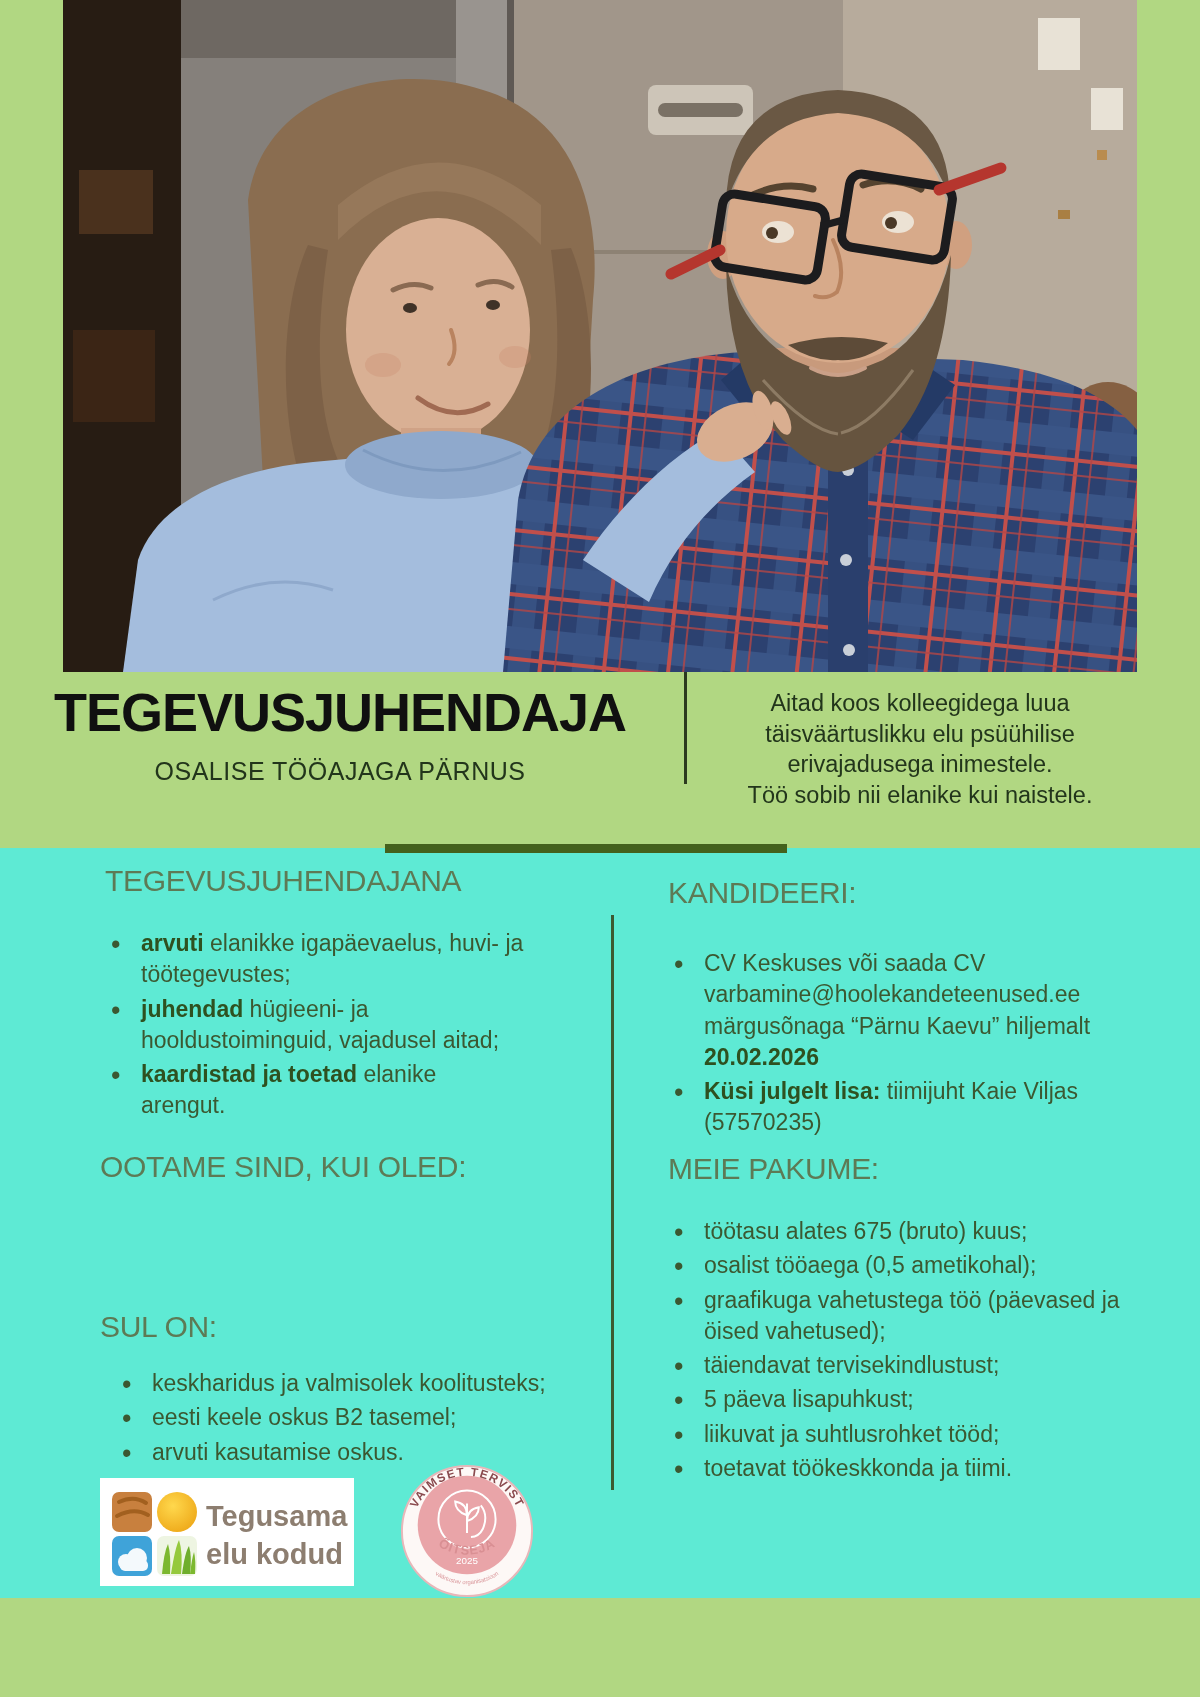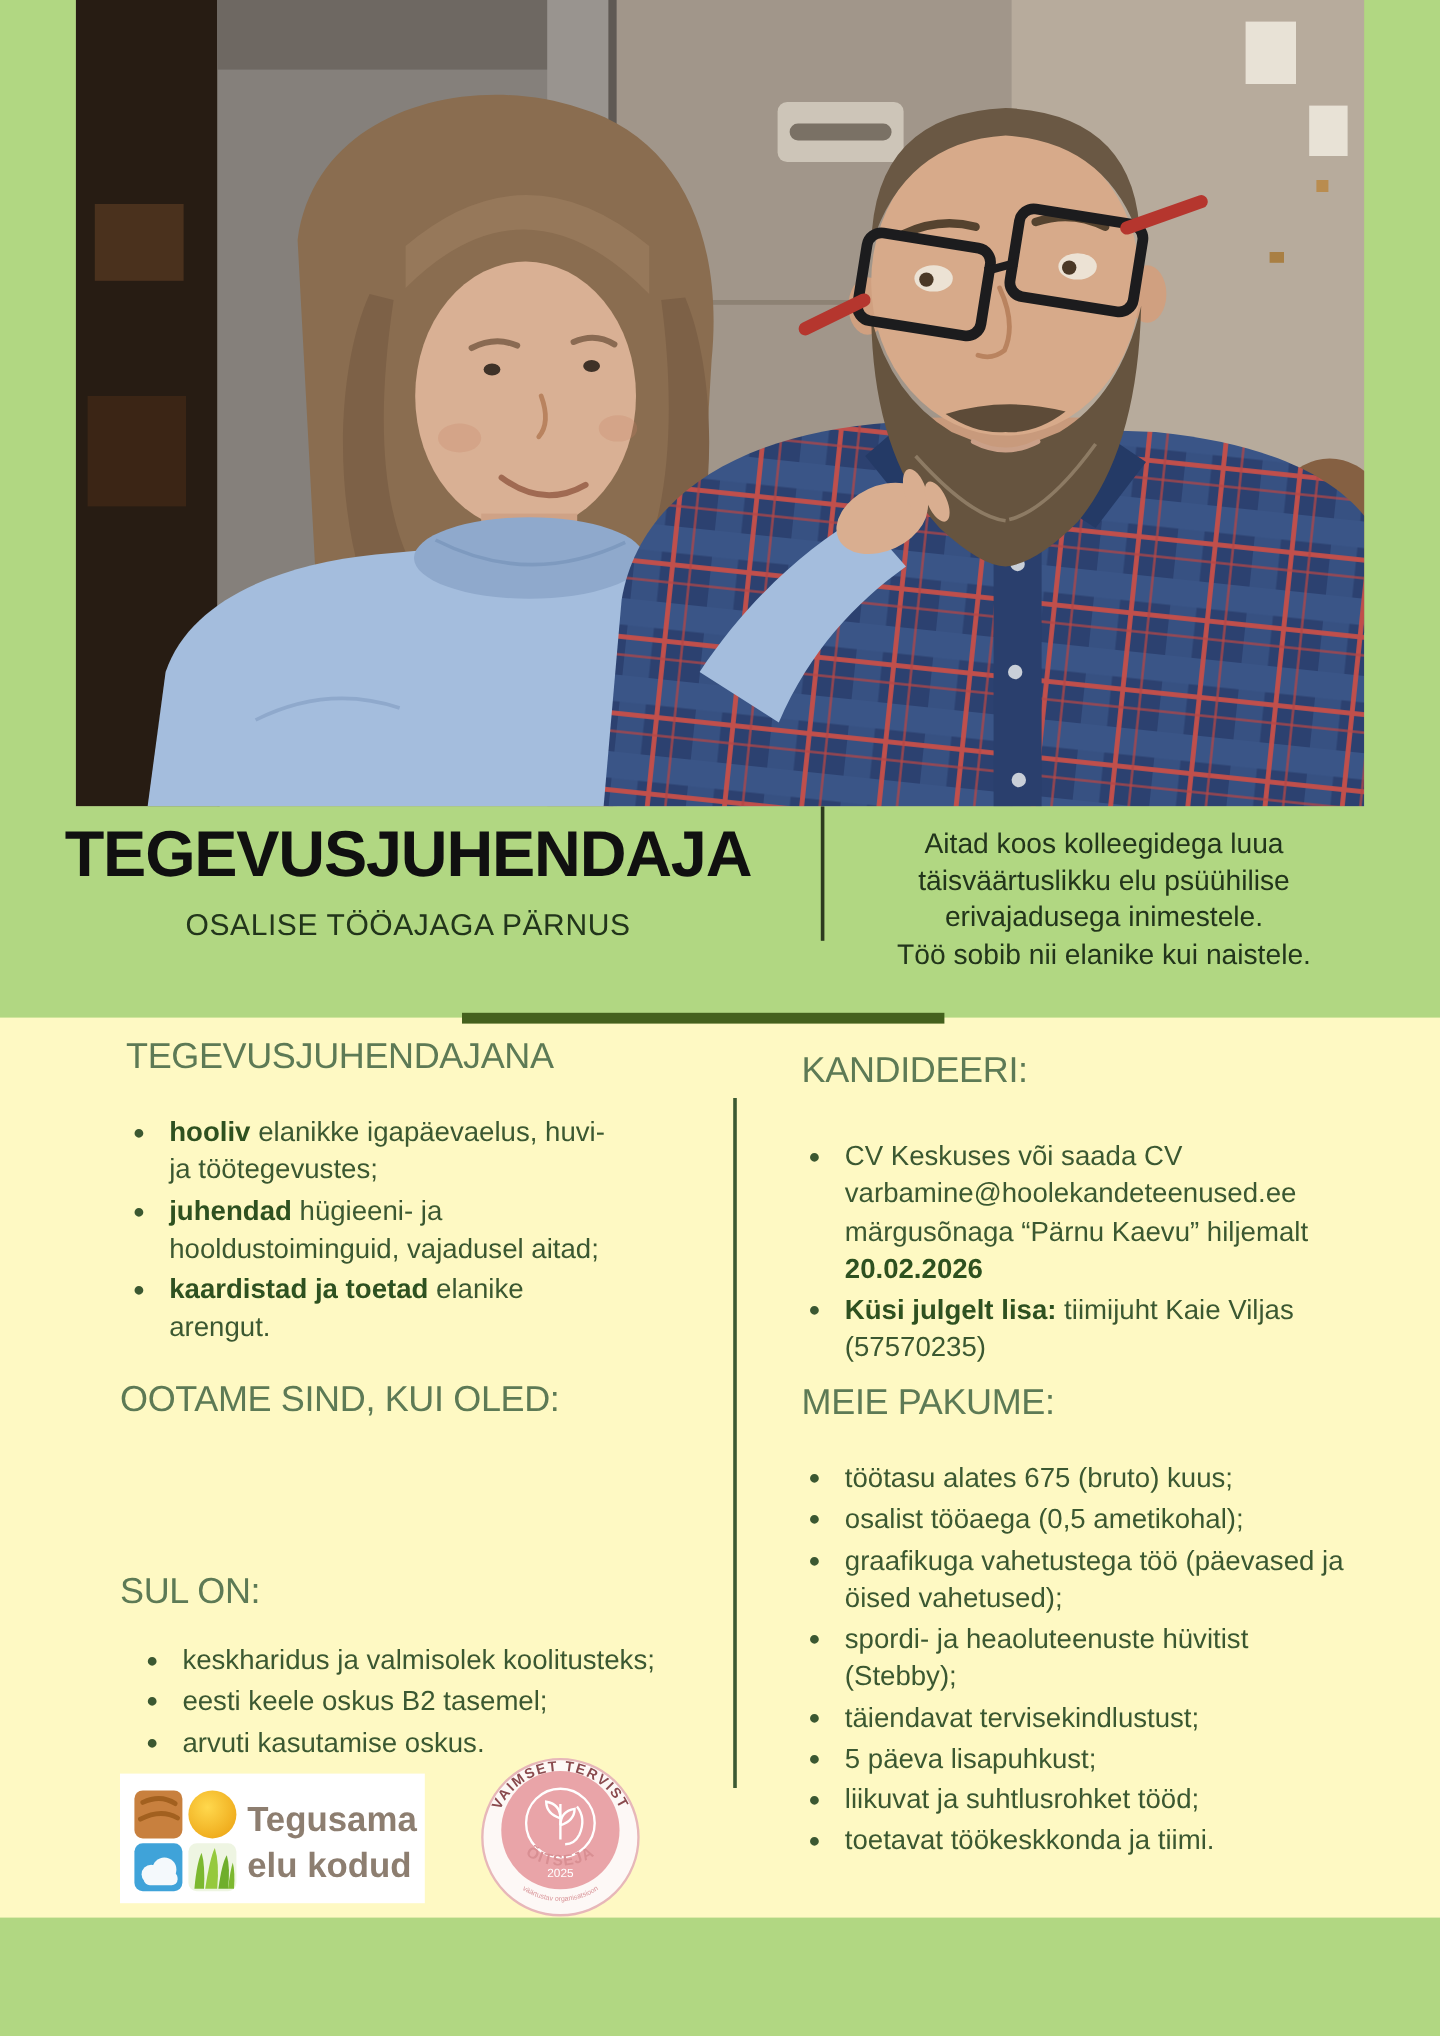--- a/index.html
+++ b/index.html
@@ -1,18 +1,18 @@
 <!DOCTYPE html>
 <html><head>
 <meta charset="utf-8">
 <style>
   html,body{margin:0;padding:0;background:#d8d5cf;}
   .page{
     position:relative;width:1200px;height:1697px;margin:0 auto;
-    background:#fef9c3;overflow:hidden;
+    background:#5eead4;overflow:hidden;
     font-family:"Liberation Sans","DejaVu Sans",sans-serif;
   }
   
   .hero{position:absolute;left:0;top:0;width:1200px;height:848px;background:#b1d782;}
   .photo{position:absolute;left:63px;top:0;width:1074px;height:672px;overflow:hidden;}
   .photo svg{display:block;width:100%;height:100%;}
   .band-title-block{position:absolute;left:40px;top:684px;width:600px;text-align:center;}
   .band-title{font-size:54px;font-weight:800;letter-spacing:-1px;color:#101010;line-height:1.05;}
   .band-subtitle{margin-top:16px;font-size:25px;letter-spacing:.5px;color:#22351b;}
   .band-divider{position:absolute;left:684px;top:672px;width:3px;height:112px;background:#2c3a1f;}
@@ -152,21 +152,21 @@
     <div class="band-divider"></div>
     <div class="band-intro">
       <div>Aitad koos kolleegidega luua täisväärtuslikku elu psüühilise erivajadusega inimestele.</div>
       <div>Töö sobib nii elanike kui naistele.</div>
     </div>
     <div class="accent-bar"></div>
   </div>
 
   <div class="sec-h" style="left:105px;top:864px;">TEGEVUSJUHENDAJANA</div>
   <ul class="blist" id="ul-role">
-    <li><span class="b">hooliv</span><span> elanikke igapäevaelus, huvi- ja töötegevustes;</span></li>
+    <li><span class="b">arvuti</span><span> elanikke igapäevaelus, huvi- ja töötegevustes;</span></li>
     <li><span class="b">juhendad</span><span> hügieeni- ja hooldustoiminguid, vajadusel aitad;</span></li>
     <li><span class="b">kaardistad ja toetad</span><span> elanike arengut.</span></li>
   </ul>
 
   <div class="sec-h" style="left:100px;top:1150px;">OOTAME SIND, KUI OLED:</div>
 
   <div class="sec-h" style="left:100px;top:1310px;">SUL ON:</div>
   <ul class="blist" id="ul-have">
     <li><span>keskharidus ja valmisolek koolitusteks;</span></li>
     <li><span>eesti keele oskus B2 tasemel;</span></li>
@@ -179,21 +179,20 @@
   <ul class="blist" id="ul-apply">
     <li><span>CV Keskuses või saada CV varbamine@hoolekandeteenused.ee märgusõnaga “Pärnu Kaevu” hiljemalt </span><span class="b">20.02.2026</span></li>
     <li><span class="b">Küsi julgelt lisa:</span><span> tiimijuht Kaie Viljas (57570235)</span></li>
   </ul>
 
   <div class="sec-h" style="left:668px;top:1152px;">MEIE PAKUME:</div>
   <ul class="blist" id="ul-offer">
     <li><span>töötasu alates 675 (bruto) kuus;</span></li>
     <li><span>osalist tööaega (0,5 ametikohal);</span></li>
     <li><span>graafikuga vahetustega töö (päevased ja öised vahetused);</span></li>
-    <li><span>spordi- ja heaoluteenuste hüvitist (Stebby);</span></li>
     <li><span>täiendavat tervisekindlustust;</span></li>
     <li><span>5 päeva lisapuhkust;</span></li>
     <li><span>liikuvat ja suhtlusrohket tööd;</span></li>
     <li><span>toetavat töökeskkonda ja tiimi.</span></li>
   </ul>
 
   <div class="logo-box">
     <svg viewBox="0 0 254 108" xmlns="http://www.w3.org/2000/svg">
       <defs>
         <radialGradient id="sun" cx="0.4" cy="0.35" r="0.8">

